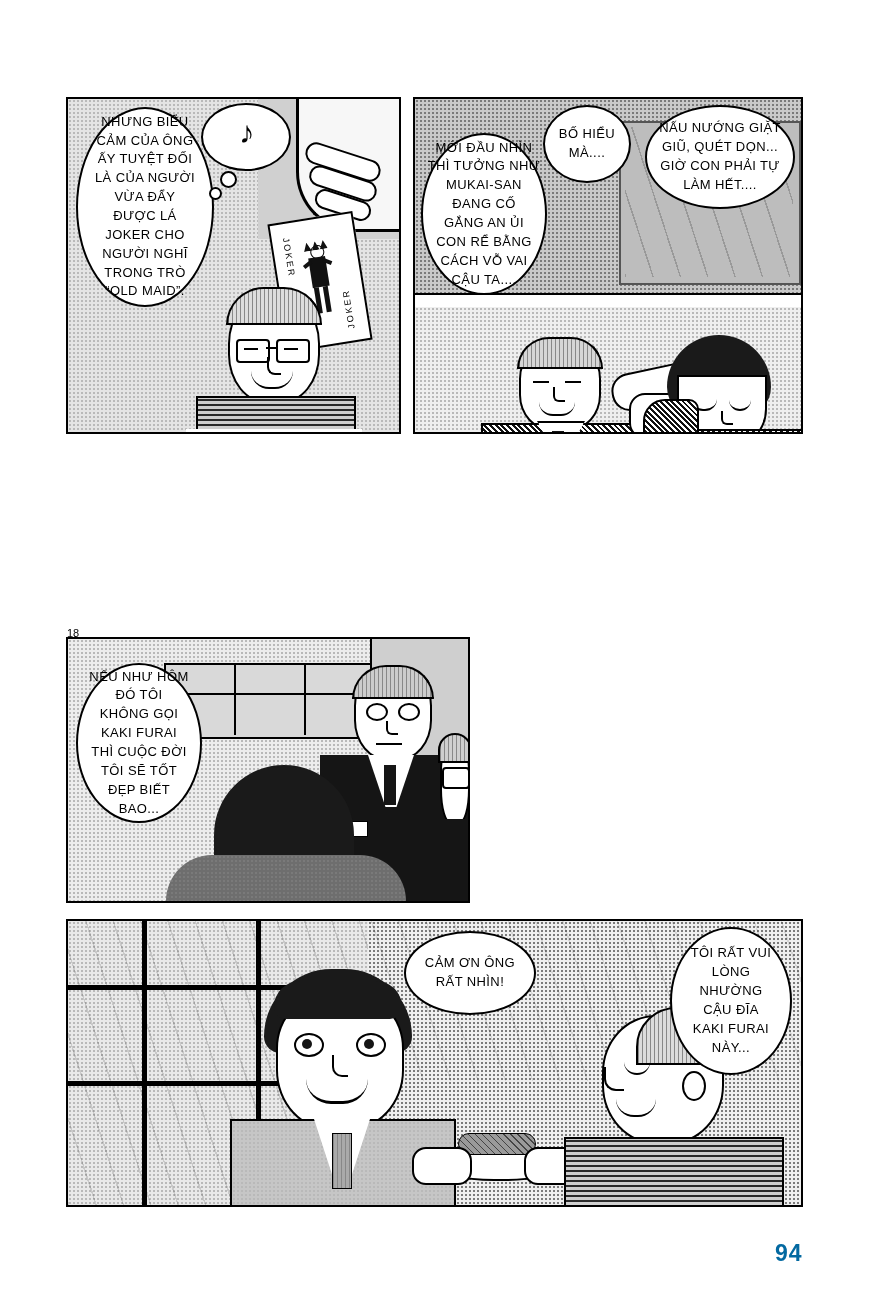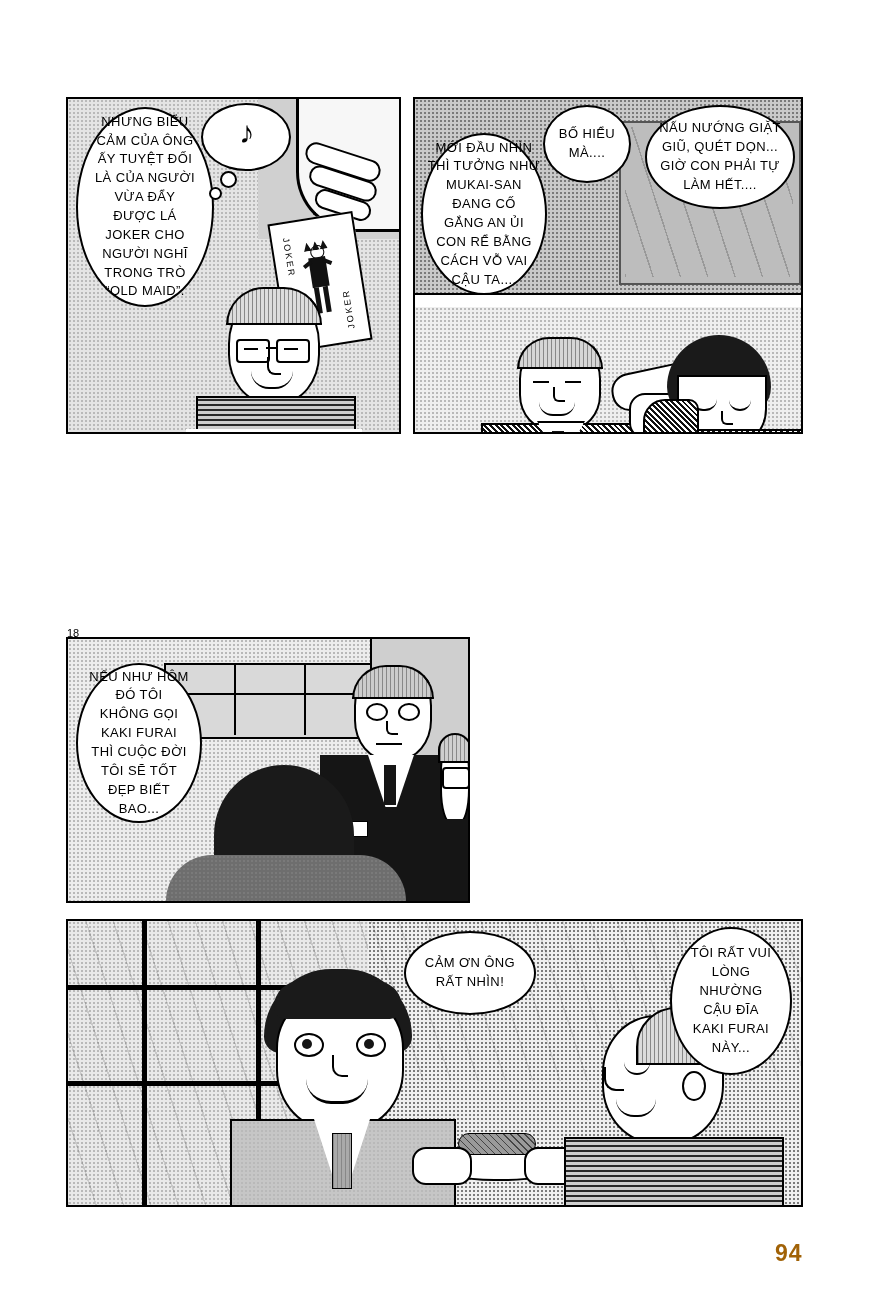--- a/index.html
+++ b/index.html
@@ -86,21 +86,21 @@
     position: absolute;
     border: 2px solid #000;
     background: #fff;
     border-radius: 50%;
     z-index: 7;
   }
   .pagenum {
     position: absolute;
     font-size: 23px;
     font-weight: bold;
-    color: #a16207;
+    color: #0369a1;
     letter-spacing: 1px;
   }
   .panelnum {
     position: absolute;
     font-size: 11px;
     color: #000;
   }
 
   
   .hair {

